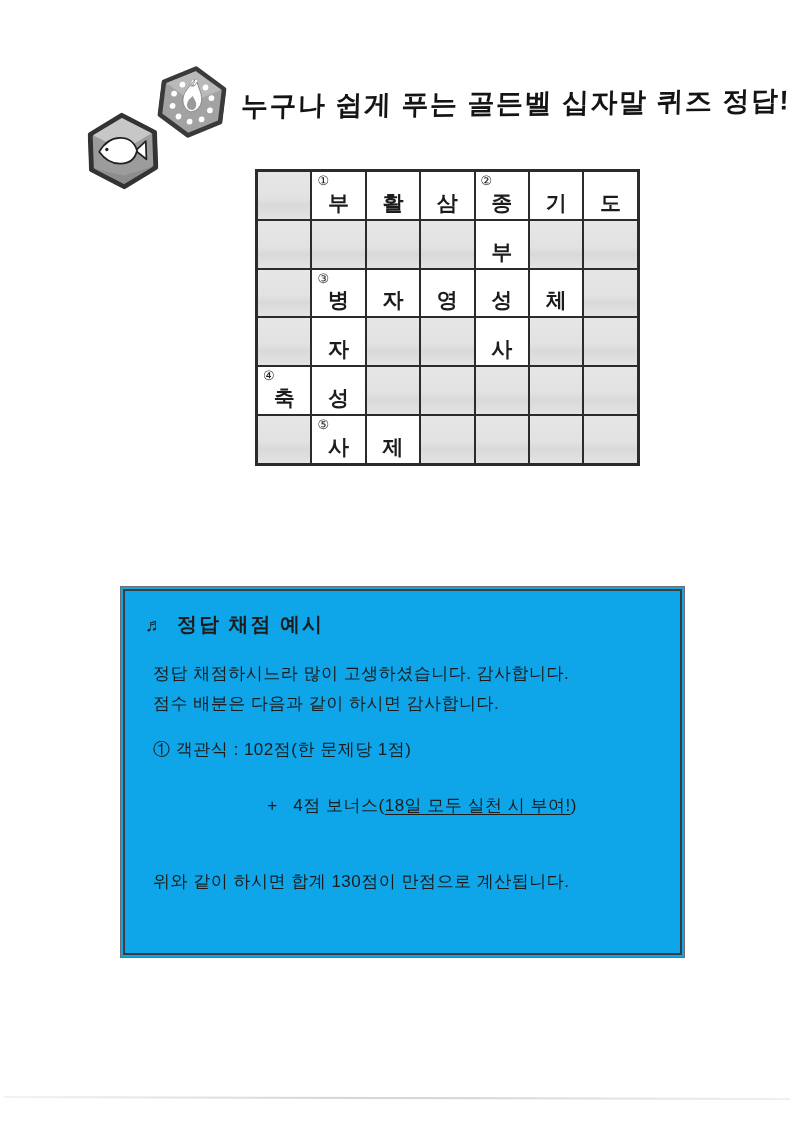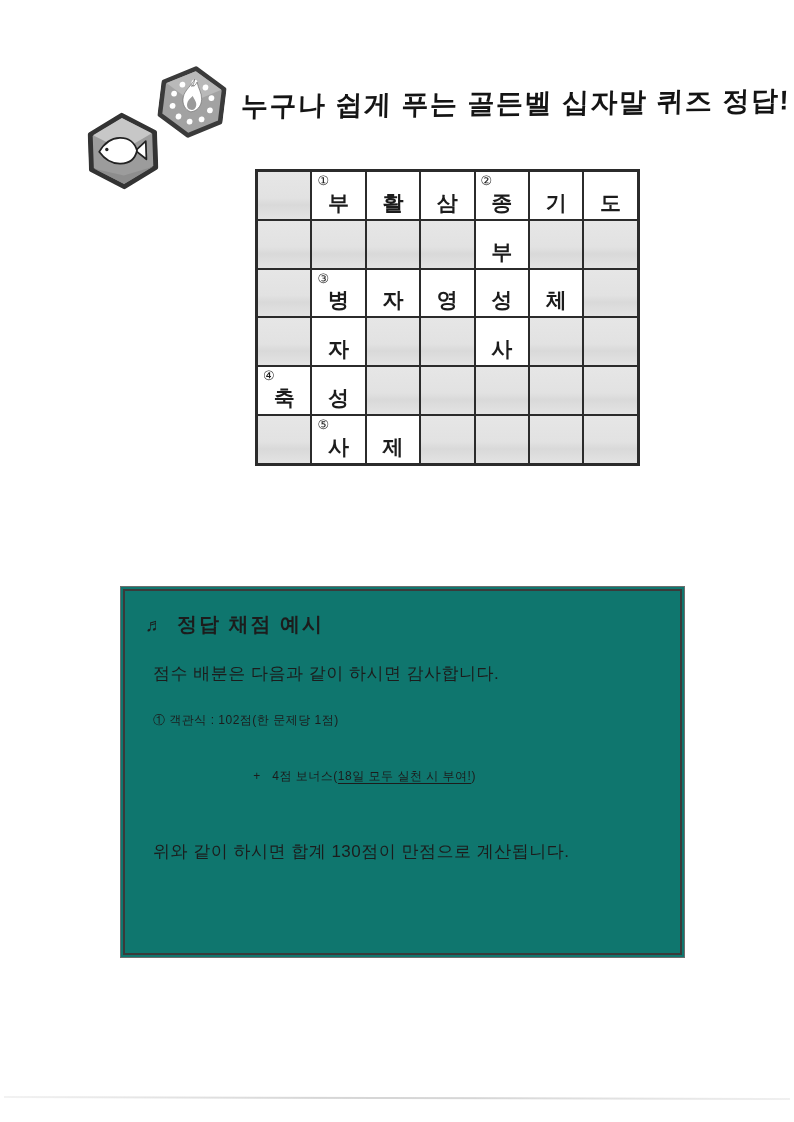--- a/index.html
+++ b/index.html
@@ -30,32 +30,32 @@
   }
   .cw-cell { position:relative; border:1px solid #2b2b2b; background:#ffffff; }
   .cw-cell.shaded { background:linear-gradient(180deg,#e6e6e6 0%,#e2e2e2 55%,#d9d9d9 70%,#e3e3e3 100%); }
   .cw-num { position:absolute; top:1px; left:5px; font-size:13px; font-weight:400; }
   .cw-ch  { position:absolute; bottom:2px; left:0; width:100%; text-align:center;
             font-size:21px; font-weight:700; }
 
   
   .scorebox {
     position:absolute; left:120px; top:586px; width:565px; height:372px;
-    border:1px solid #6e6e6e; box-sizing:border-box; padding:2px; background:#0f766e;
+    border:1px solid #6e6e6e; box-sizing:border-box; padding:2px; background:#0ea5e9;
   }
   .scorebox-inner {
     width:100%; height:100%; box-sizing:border-box;
     border:2px solid #3a3a3a; padding:12px 24px 10px 18px; overflow:hidden;
   }
   .box-title { font-size:20px; font-weight:700; margin:8px 0 0 2px; letter-spacing:2px; }
   .note-icon { font-size:18px; margin-right:12px; font-weight:400; }
   .intro { margin-top:22px; }
   .intro p, .outro p { margin:0 0 2px 10px; font-size:17px; line-height:28px; letter-spacing:0.5px; }
   .score-list { margin:18px 0 0 10px; }
-  .score-line { font-size:12px; line-height:28px; white-space:pre-wrap; letter-spacing:0.5px; }
+  .score-line { font-size:17px; line-height:28px; white-space:pre-wrap; letter-spacing:0.5px; }
   .bonus-line { padding-left:62px; }
   .bonus-underline { text-decoration:underline; text-underline-offset:3px; }
   .outro { margin-top:20px; }
 
   .page-edge-line {
     position:absolute; left:4px; top:1097px; width:786px; height:2px;
     background:linear-gradient(90deg, #f2f2f2, #d6d6d6 40%, #d6d6d6 60%, #f0f0f0);
     transform:rotate(0.15deg);
   }
 </style>
@@ -184,20 +184,21 @@
       <div class="cw-cell shaded"></div>
     </div>
 
   <div class="scorebox">
     <div class="scorebox-inner">
       <div class="box-title">
         <span class="note-icon">♬</span><span>정답 채점 예시</span>
       </div>
 
       <div class="intro">
+        <p>정답 채점하시느라 많이 고생하셨습니다. 감사합니다.</p>
         <p>점수 배분은 다음과 같이 하시면 감사합니다.</p>
       </div>
 
       <div class="score-list">
         <div class="score-line">① 객관식 : 102점(한 문제당 1점)</div>
         <div class="score-line bonus-line">
           <span>+   4점 보너스(</span><span class="bonus-underline">18일 모두 실천 시 부여!</span><span>)</span>
         </div>
       </div>
 

